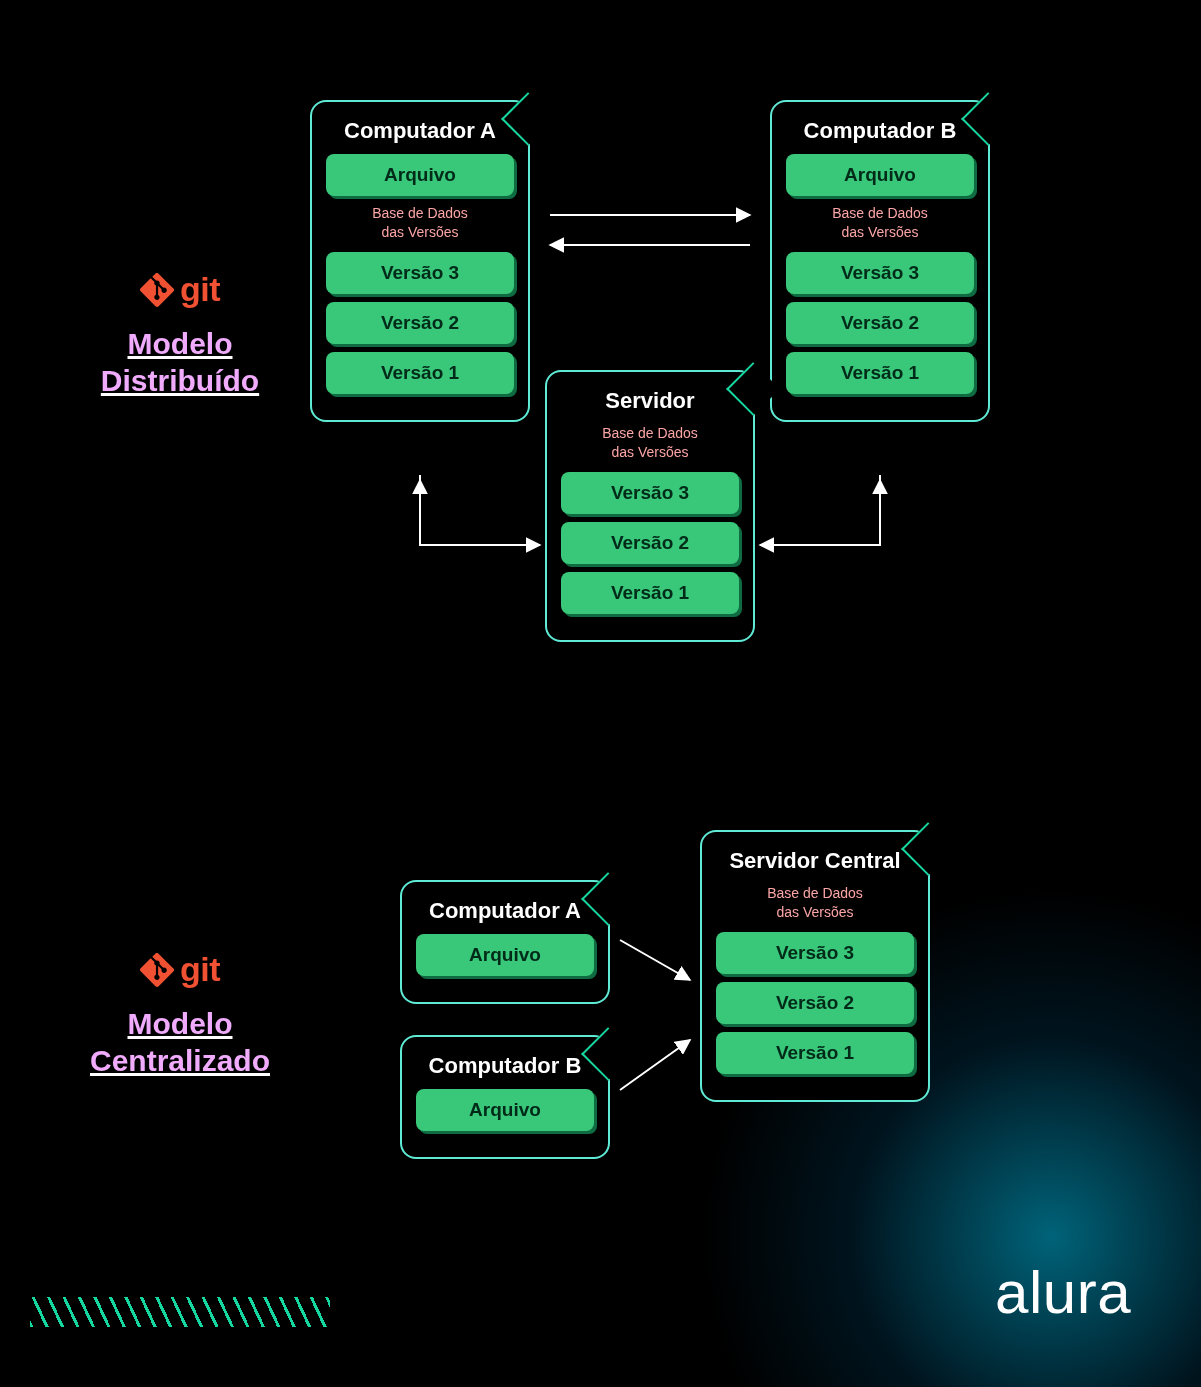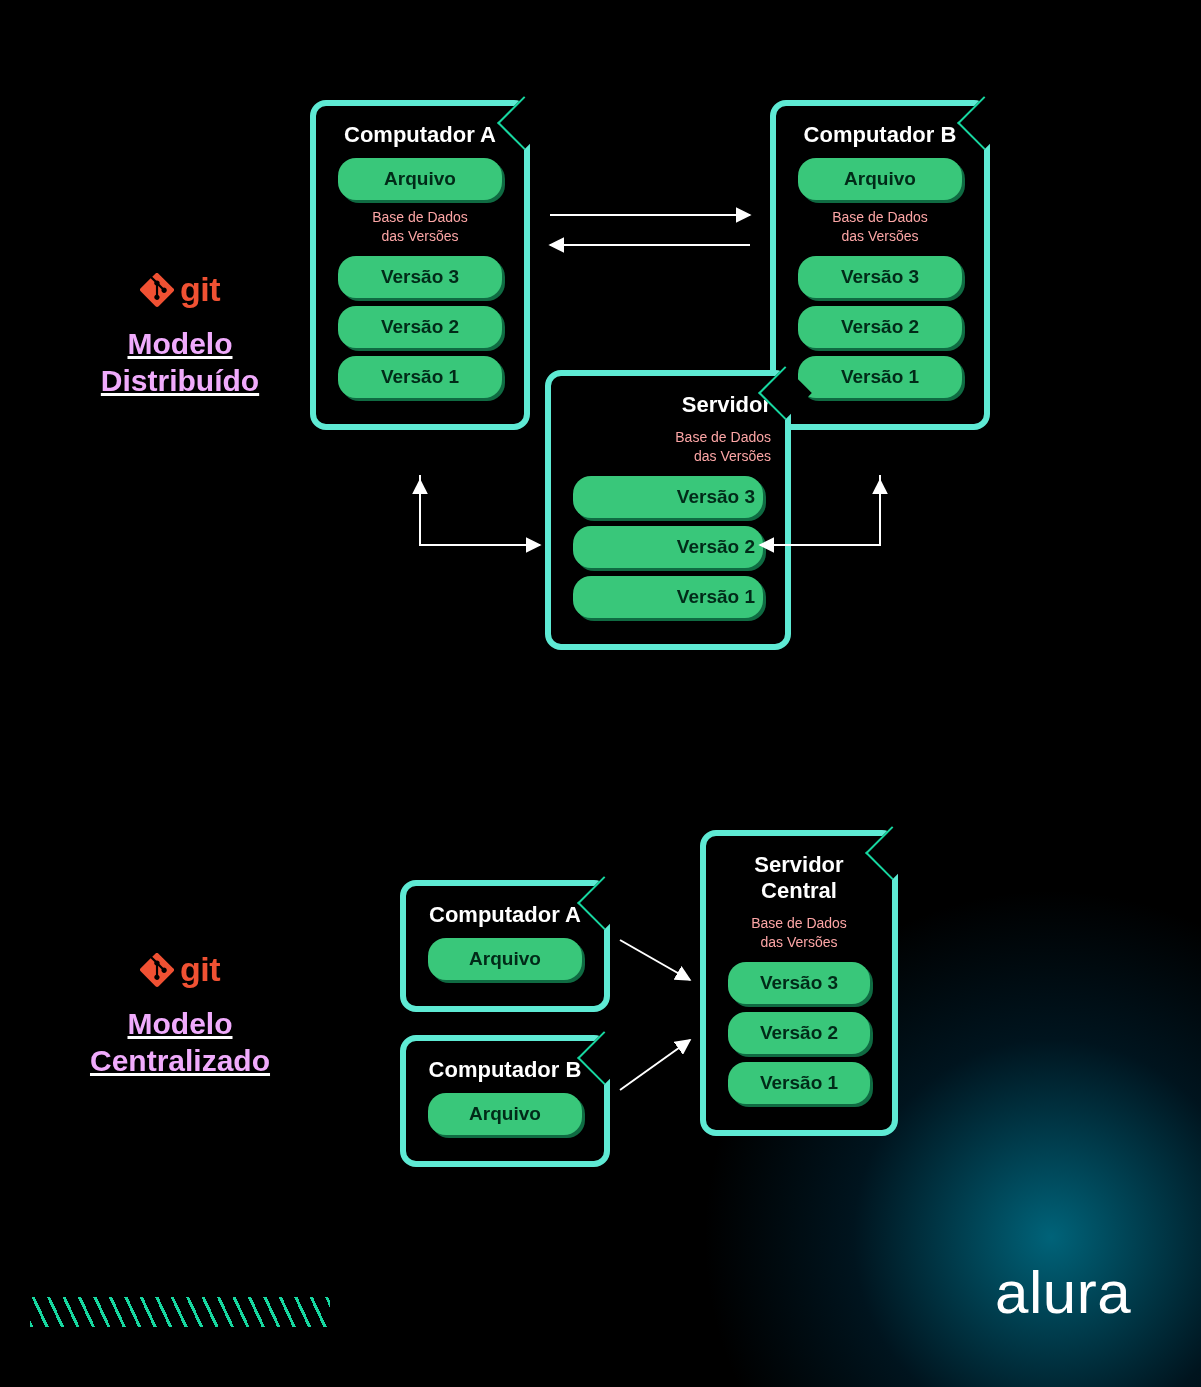--- a/index.html
+++ b/index.html
@@ -39,21 +39,21 @@
   .model-title {
     color: #f0abfc;
     font-size: 30px;
     font-weight: 600;
     line-height: 1.25;
     margin-top: 14px;
   }
   .card {
     position: absolute;
     background: #000;
-    border: 6px solid #5eead4;
+    border: 2px solid #5eead4;
     border-radius: 16px;
     padding: 16px 14px 18px 14px;
     text-align: center;
   }
   .card::before {
     content: "";
     position: absolute;
     top: -2px; right: -2px;
     width: 36px; height: 36px;
     background: #000;
@@ -70,23 +70,23 @@
     font-size: 14px;
     line-height: 1.35;
     color: #fca5a5;
     margin: 6px 0 10px 0;
   }
   .pill {
     background: #39c77a;
     color: #012a18;
     font-weight: 700;
     font-size: 19px;
-    border-radius: 18px;
+    border-radius: 8px;
     padding: 10px 8px;
-    margin: 8px 8px;
+    margin: 8px 0;
     position: relative;
     box-shadow: 3px 3px 0 0 #0f6b42;
   }
   .hatches {
     position: absolute;
     left: 30px;
     bottom: 60px;
     width: 300px;
     height: 30px;
     background: repeating-linear-gradient(65deg, #17d7a0 0 3px, transparent 3px 14px);
@@ -138,21 +138,21 @@
   <div class="pill">Arquivo</div>
   <div class="db-label">
     <span>Base de Dados</span><br>
     <span>das Versões</span>
   </div>
   <div class="pill">Versão 3</div>
   <div class="pill">Versão 2</div>
   <div class="pill">Versão 1</div>
 </div>
 
-<div class="card" style="left:545px; top:370px; width:246px;text-align:right;">
+<div class="card" style="left:545px; top:370px; width:210px;">
   <div class="card-title">Servidor</div>
   <div class="db-label">
     <span>Base de Dados</span><br>
     <span>das Versões</span>
   </div>
   <div class="pill">Versão 3</div>
   <div class="pill">Versão 2</div>
   <div class="pill">Versão 1</div>
 </div>
 
@@ -189,21 +189,21 @@
 <div class="card" style="left:400px; top:880px; width:210px;">
   <div class="card-title">Computador A</div>
   <div class="pill">Arquivo</div>
 </div>
 
 <div class="card" style="left:400px; top:1035px; width:210px;">
   <div class="card-title">Computador B</div>
   <div class="pill">Arquivo</div>
 </div>
 
-<div class="card" style="left:700px; top:830px; width:198px;">
+<div class="card" style="left:700px; top:830px; width:230px;">
   <div class="card-title">Servidor Central</div>
   <div class="db-label">
     <span>Base de Dados</span><br>
     <span>das Versões</span>
   </div>
   <div class="pill">Versão 3</div>
   <div class="pill">Versão 2</div>
   <div class="pill">Versão 1</div>
 </div>
 

